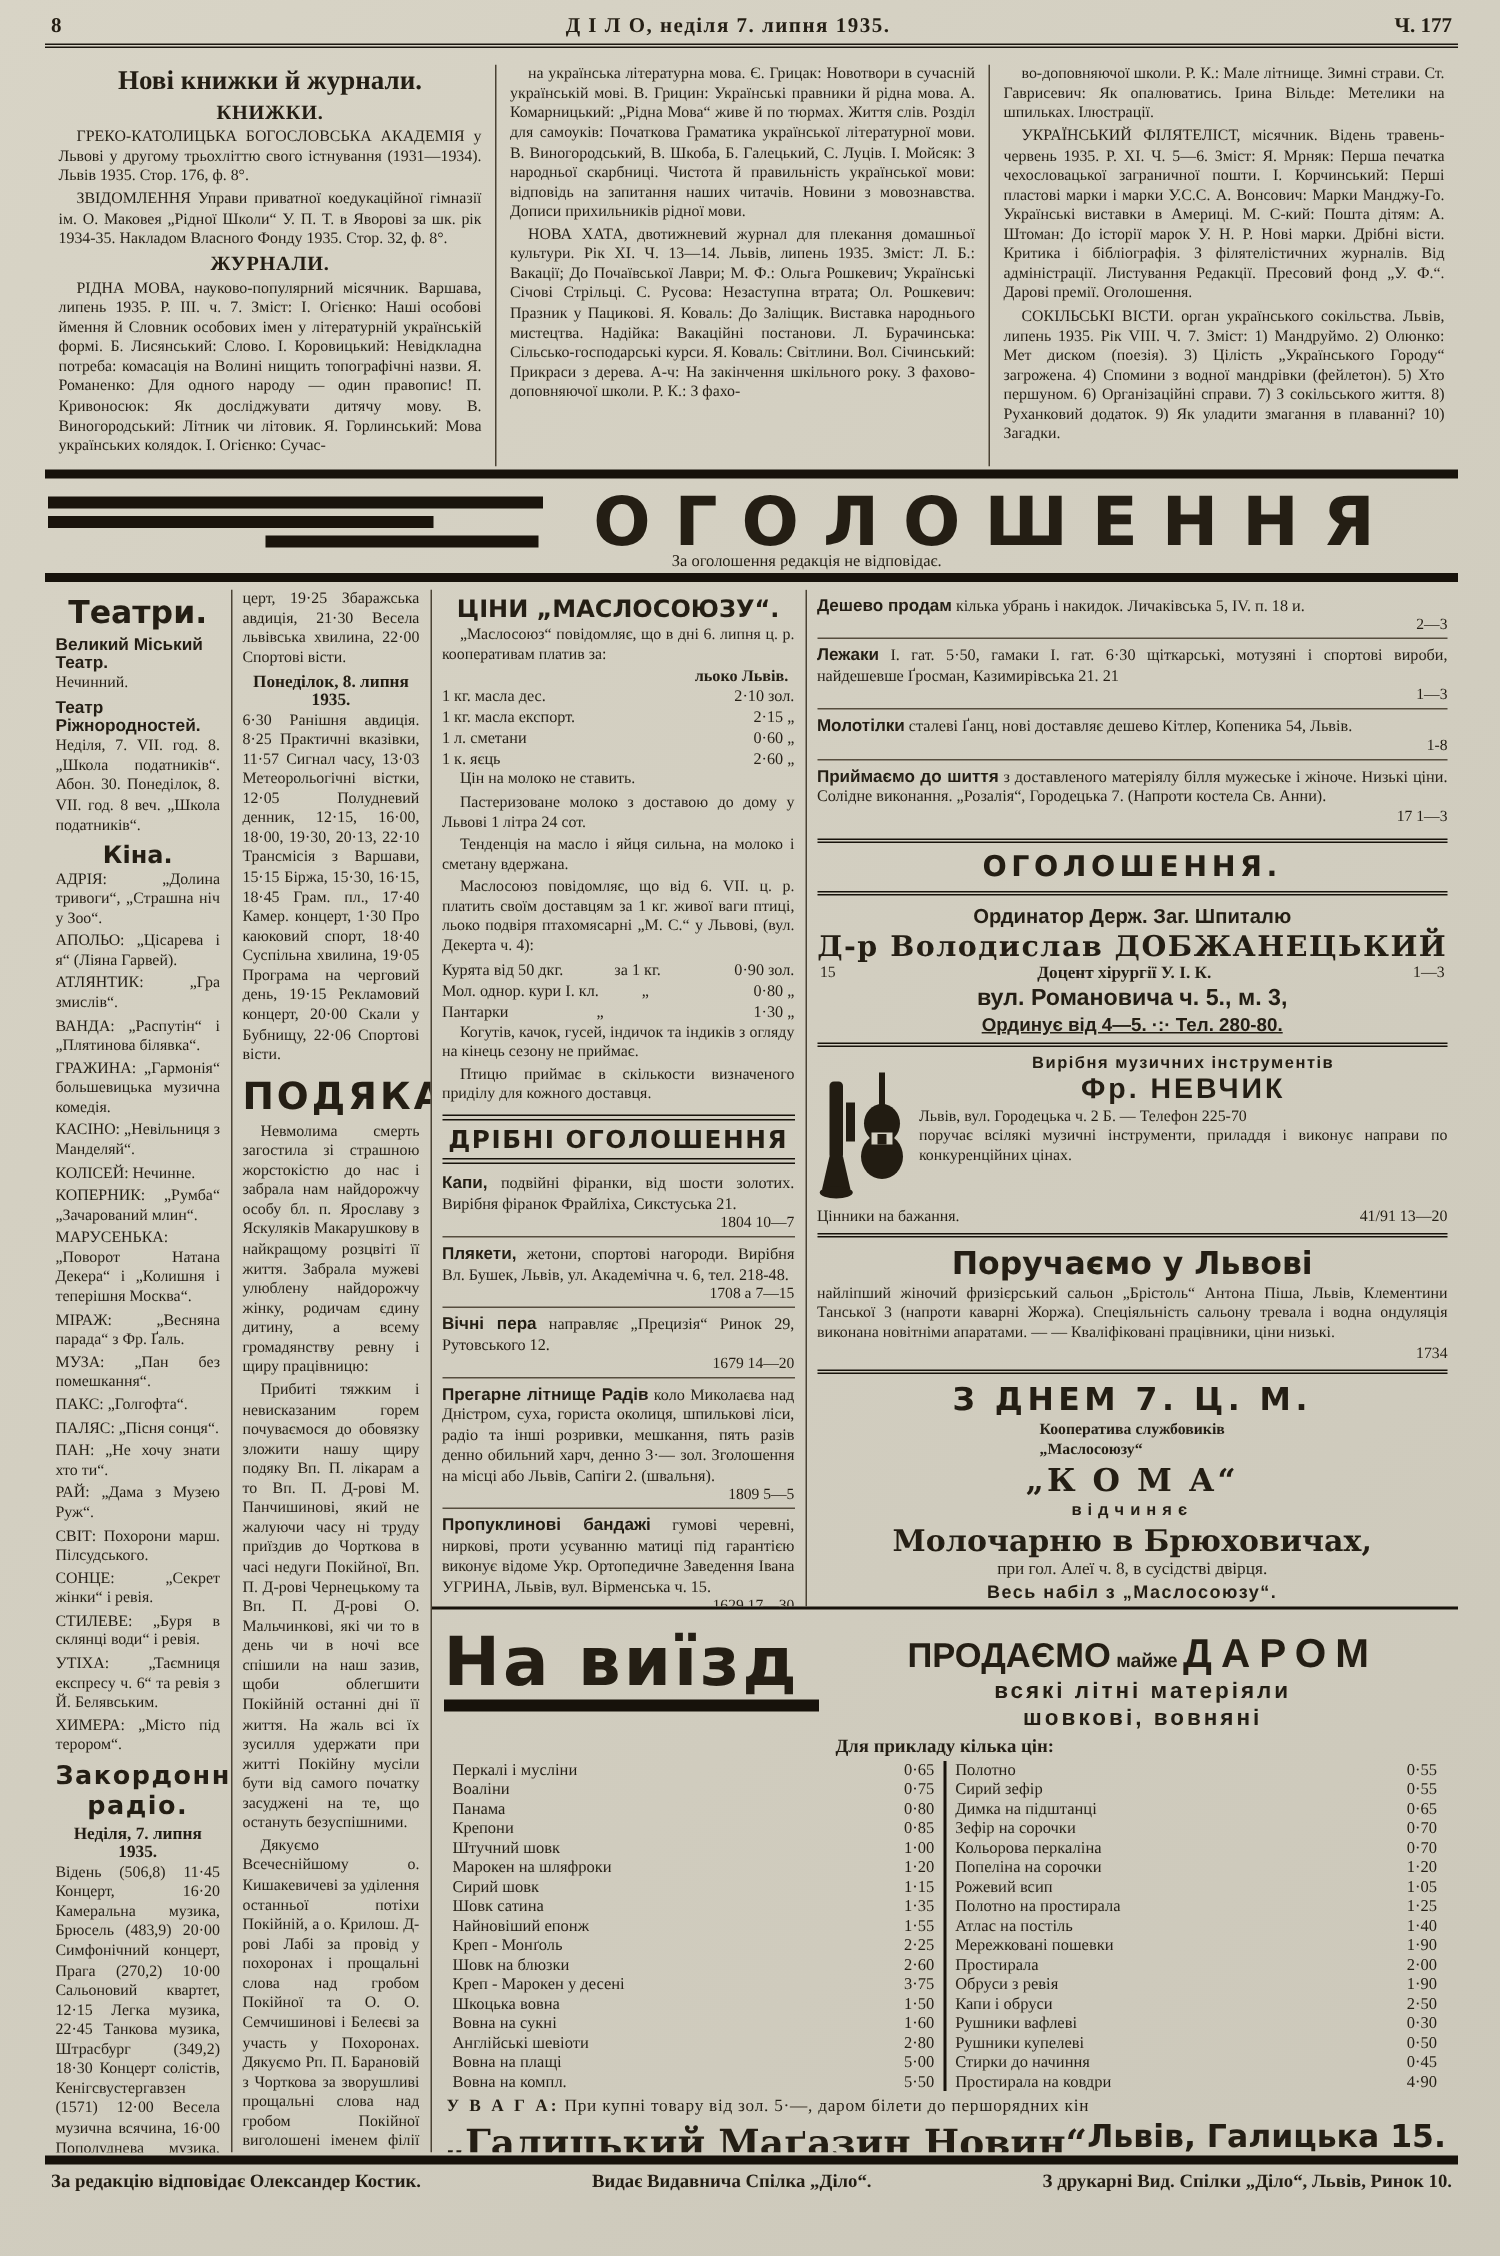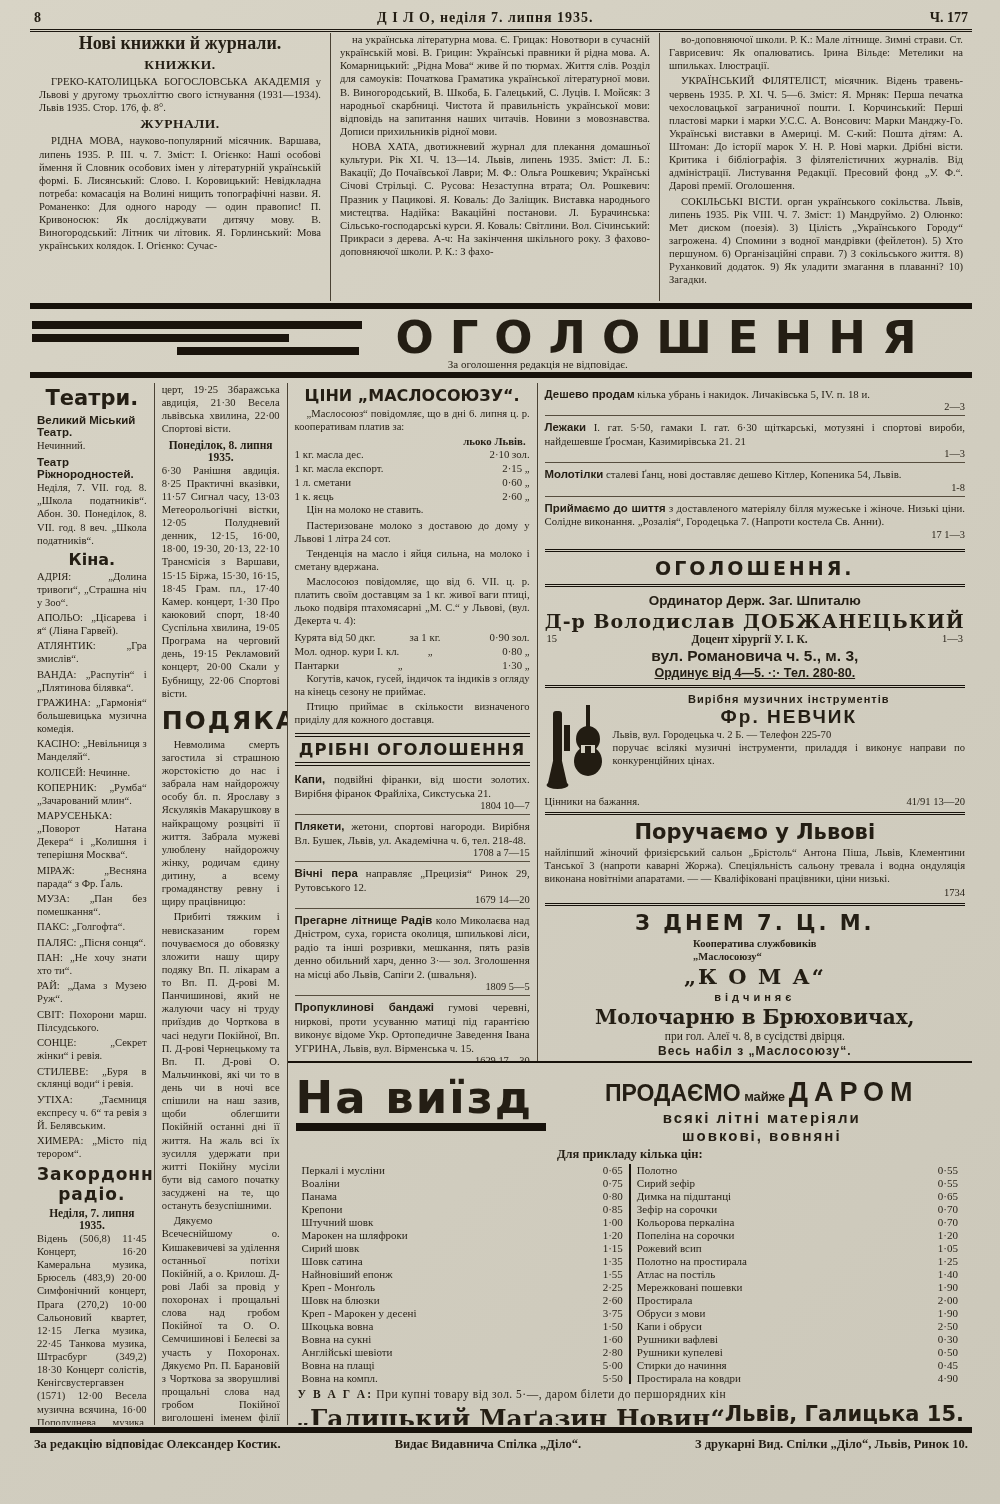--- a/index.html
+++ b/index.html
@@ -3,21 +3,21 @@
 <meta charset="utf-8">
 <style>
   html,body{margin:0;padding:0;}
   .paper{width:1000px;height:1504px;position:relative;overflow:hidden;
     background:linear-gradient(135deg,#d8d4c6 0%,#d3cfc1 40%,#ccc8ba 100%);
     color:#241e14;font-family:"Liberation Serif",serif;box-sizing:border-box;padding:10px 28px 6px 30px;}
   .hdr{display:flex;align-items:flex-end;justify-content:space-between;font-weight:bold;
     border-bottom:3px double #1c1710;padding:0 4px 3px 4px;font-size:14px;}
   .hdr .mast{letter-spacing:1px;}
   
-  .topcols{display:flex;margin-top:1px;height:268px;overflow:hidden;}
+  .topcols{display:flex;margin-top:11px;height:268px;overflow:hidden;}
   .tcol{padding:0 9px;overflow:hidden;box-sizing:border-box;}
   .tcol1{width:300px;}.tcol2{width:330px;border-left:1px solid #4a4234;border-right:1px solid #4a4234;}
   .tcol3{flex:1;}
   .col1-title{font-size:18px;font-weight:bold;text-align:center;margin:0 0 3px;}
   .sub-h{font-size:13.5px;font-weight:bold;text-align:center;letter-spacing:.5px;margin:2px 0;}
   p.body{font-size:10.6px;line-height:1.24;text-align:justify;margin:0 0 2px;text-indent:12px;}
   p.body.noind{text-indent:0;}
   
   .bigbar{height:6px;background:#17120b;margin-top:2px;}
   .banner{position:relative;display:flex;align-items:center;padding:6px 6px 12px 2px;border-bottom:6px solid #17120b;}
@@ -119,20 +119,21 @@
     <span>Ч. 177</span>
   </div>
 
   <div class="topcols">
     <div class="tcol tcol1">
       <div class="col1-title">Нові книжки й журнали.</div>
       <div class="sub-h">КНИЖКИ.</div>
       <div>
 
       <p class="body">ГРЕКО-КАТОЛИЦЬКА БОГОСЛОВСЬКА АКАДЕМІЯ у Львові у другому трьохліттю свого істнування (1931—1934). Львів 1935. Стор. 176, ф. 8°.</p>
+          <p class="body">ЗВІДОМЛЕННЯ Управи приватної коедукаційної гімназії ім. О. Маковея „Рідної Школи“ У. П. Т. в Яворові за шк. рік 1934-35. Накладом Власного Фонду 1935. Стор. 32, ф. 8°.</p>
         </div>
       <div class="sub-h">ЖУРНАЛИ.</div>
       <div>
 
       <p class="body">РІДНА МОВА, науково-популярний місячник. Варшава, липень 1935. Р. ІІІ. ч. 7. Зміст: І. Огієнко: Наші особові ймення й Словник особових імен у літературній українській формі. Б. Лисянський: Слово. І. Коровицький: Невідкладна потреба: комасація на Волині нищить топографічні назви. Я. Романенко: Для одного народу — один правопис! П. Кривоносюк: Як досліджувати дитячу мову. В. Виногородський: Літник чи літовик. Я. Горлинський: Мова українських колядок. І. Огієнко: Сучас-</p>
         </div>
     </div>
     <div class="tcol tcol2">
       <div>
 
@@ -572,21 +573,21 @@
                 <span>Мережковані пошевки</span>
                 <span>1·90</span>
               </div>
 
               <div class="prow">
                 <span>Простирала</span>
                 <span>2·00</span>
               </div>
 
               <div class="prow">
-                <span>Обруси з мови</span>
+                <span>Обруси з ревія</span>
                 <span>1·90</span>
               </div>
 
               <div class="prow">
                 <span>Капи і обруси</span>
                 <span>2·50</span>
               </div>
 
               <div class="prow">
                 <span>Рушники вафлеві</span>

